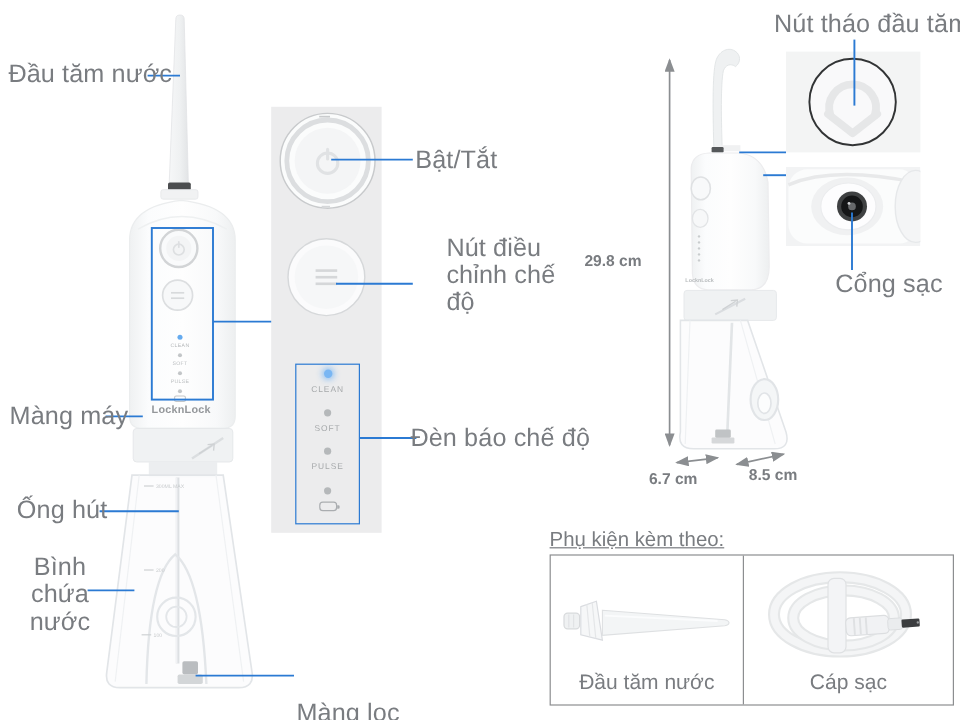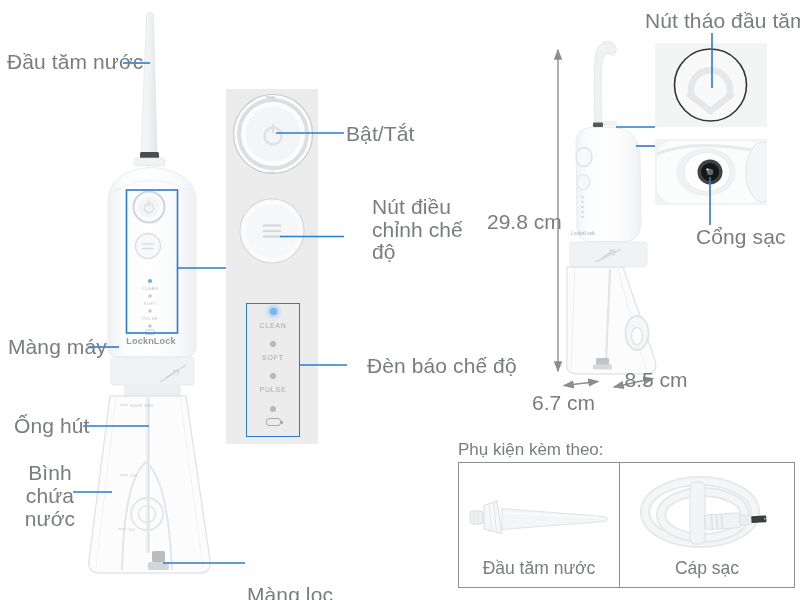--- a/index.html
+++ b/index.html
@@ -19,23 +19,24 @@
     position:absolute;
     font-size:21px;
     color:var(--gray);
     white-space:nowrap;
     line-height:18px;
     letter-spacing:.1px;
   }
   .lbl.wrap{white-space:normal;}
   .dim{
     position:absolute;
-    font-size:21px;
+    font-size:13px;
     color:var(--gray);
     white-space:nowrap;
+    font-weight:bold;
   }
 
   
   .brand-main{
     position:absolute;left:120px;top:336px;width:62px;
     text-align:center;font-size:9px;font-weight:bold;
     color:#94979a;letter-spacing:.2px;
   }
 
   
@@ -75,21 +76,21 @@
   }
   .acc-cell{position:relative;height:100%;}
   .acc-cell.c1{width:161px;border-right:1px solid var(--tborder);}
   .acc-cell.c2{flex:1;}
   .acc-label{
     position:absolute;left:0;right:0;bottom:8px;text-align:center;
     font-size:17.5px;color:var(--gray);
   }
   .acc-title{
     position:absolute;left:458px;top:440px;
-    font-size:17px;color:var(--gray);white-space:nowrap;
+    font-size:17px;color:var(--gray);white-space:nowrap;text-decoration:underline;
   }
 </style>
 </head>
 <body>
 
 <div id="stage">
 
   <svg id="gfx" viewBox="0 0 800 600">
     <defs>
       <linearGradient id="gBody" x1="0" y1="0" x2="1" y2="0">
@@ -307,28 +308,28 @@
   </svg>
 
   <span class="lbl" style="left:7px;top:53px;">Đầu tăm nước</span>
   <span class="lbl" style="left:8px;top:338px;">Màng máy</span>
   <span class="lbl" style="left:14px;top:417px;">Ống hút</span>
   <div class="lbl wrap" style="left:18px;top:461px;width:64px;text-align:center;line-height:23px;">Bình chứa nước</div>
   <span class="lbl" style="left:247px;top:554px;margin-top:32px;">Màng lọc</span>
 
   <span class="lbl" style="left:346px;top:125px;">Bật/Tắt</span>
   <div class="lbl wrap" style="left:346px;top:196px;width:118px;line-height:22.5px;margin-left:26px;">Nút điều chỉnh chế độ</div>
-  <span class="lbl" style="left:367px;top:357px;">Đèn báo chế độ</span>
+  <span class="lbl" style="left:342px;top:357px;">Đèn báo chế độ</span>
 
   <span class="lbl" style="left:645px;top:12px;">Nút tháo đầu tăm</span>
   <span class="lbl" style="left:676px;top:228px;margin-left:20px;">Cổng sạc</span>
 
   <span class="dim" style="left:487px;top:210px;">29.8 cm</span>
   <span class="dim" style="left:532px;top:391px;width:58px;text-align:center;">6.7 cm</span>
-  <span class="dim" style="left:624px;top:368px;width:64px;text-align:center;">8.5 cm</span>
+  <span class="dim" style="left:624px;top:388px;width:64px;">8.5 cm</span>
 
   <span class="brand-main">LocknLock</span>
 
   <div class="mode-box">
     <span class="dot active"></span>
     <span class="mname">CLEAN</span>
     <span class="dot d2"></span>
     <span class="mname">SOFT</span>
     <span class="dot d3"></span>
     <span class="mname">PULSE</span>

